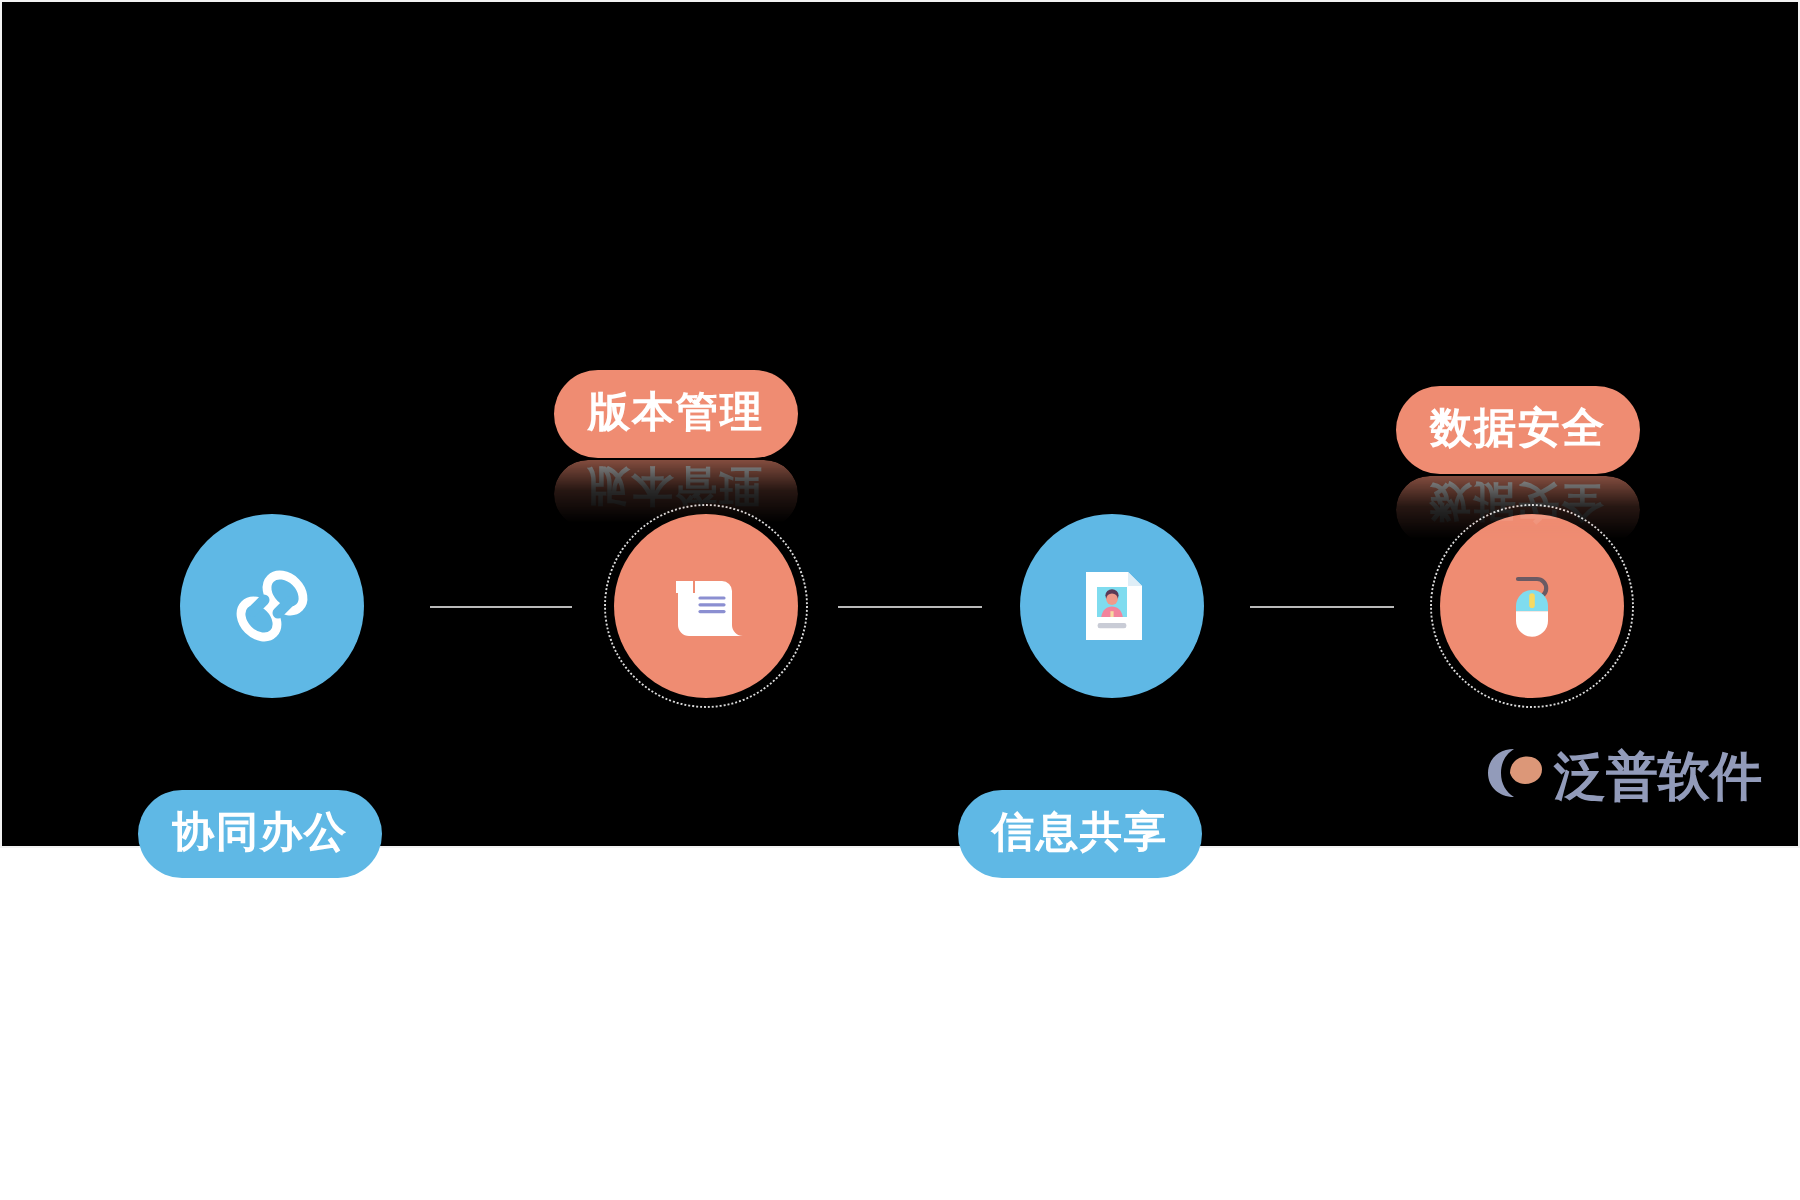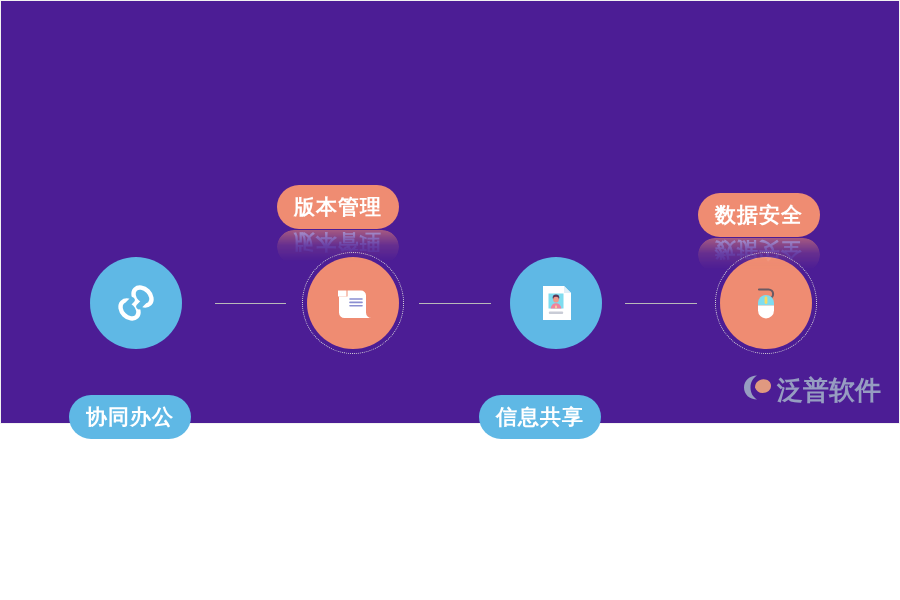--- a/index.html
+++ b/index.html
@@ -11,21 +11,21 @@
     height: 600px;
     background: #ffffff;
     font-family: "Liberation Sans", "DejaVu Sans", sans-serif;
     overflow: hidden;
   }
 
   #canvas {
     position: relative;
     width: 900px;
     height: 424px;
-    background: #4c1d95;
+    background: #000000;
     box-sizing: border-box;
     border: 1px solid #f2f2f2;
   }
 
   
   .connector {
     position: absolute;
     height: 1px;
     background: #b9b9b9;
     top: 302px;

